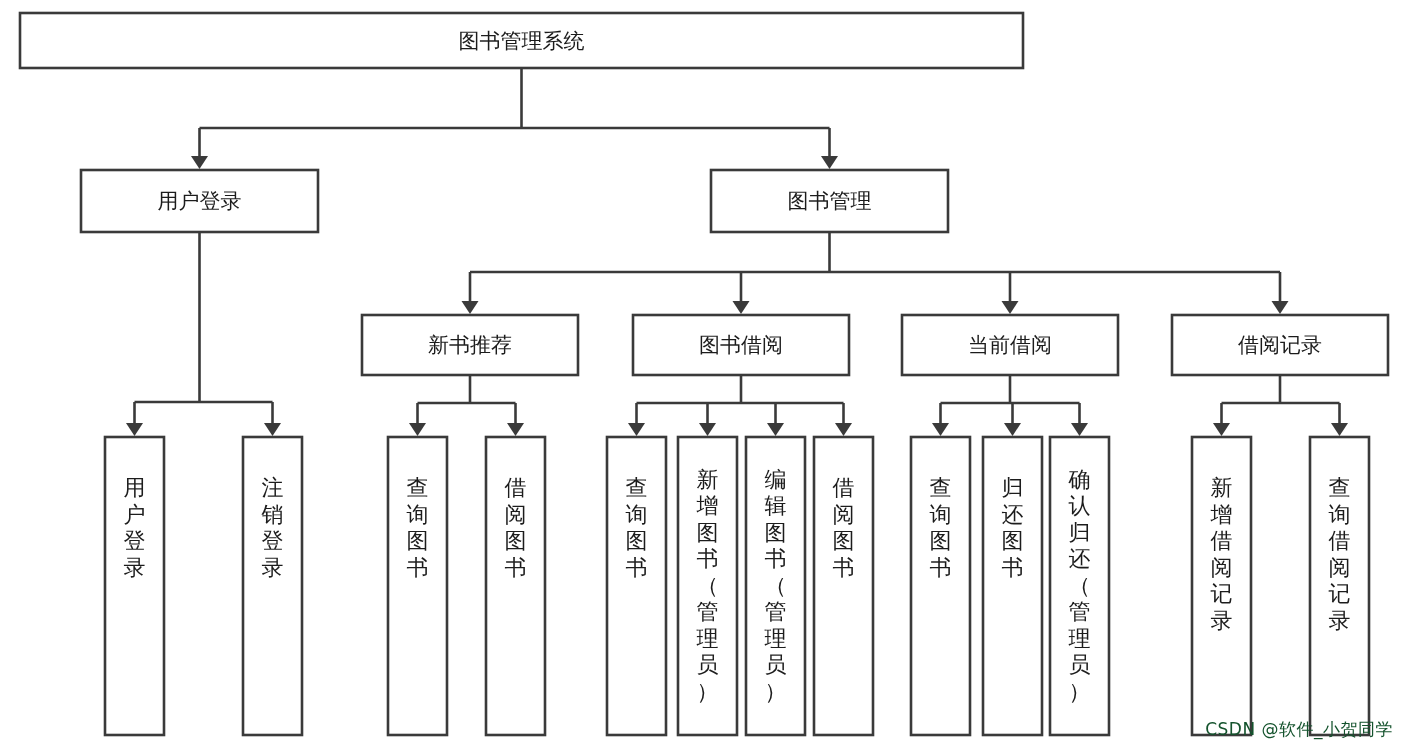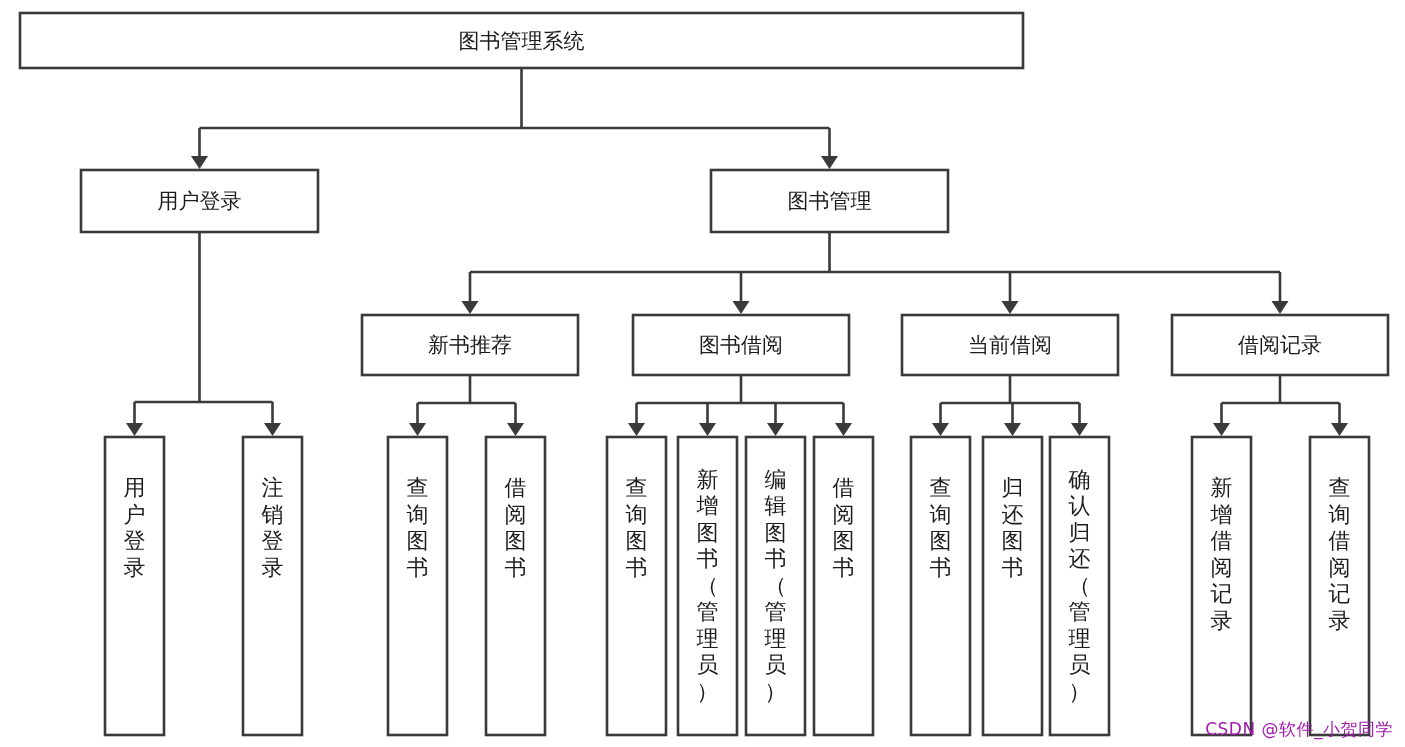--- a/index.html
+++ b/index.html
@@ -55,21 +55,21 @@
     font-size: 22px;
     fill: #1c1c1c;
     text-anchor: middle;
   }
   .watermark {
     position: absolute;
     right: 12px;
     bottom: 6px;
     font-family: "DejaVu Sans", "Liberation Sans", sans-serif;
     font-size: 17px;
-    color: #a21caf;
+    color: #14532d;
     letter-spacing: 0.5px;
     white-space: nowrap;
     user-select: none;
   }
 </style>
 </head>
 <body>
 
 <div id="diagram-root">
   <svg id="flow" viewBox="0 0 1405 747" xmlns="http://www.w3.org/2000/svg">

